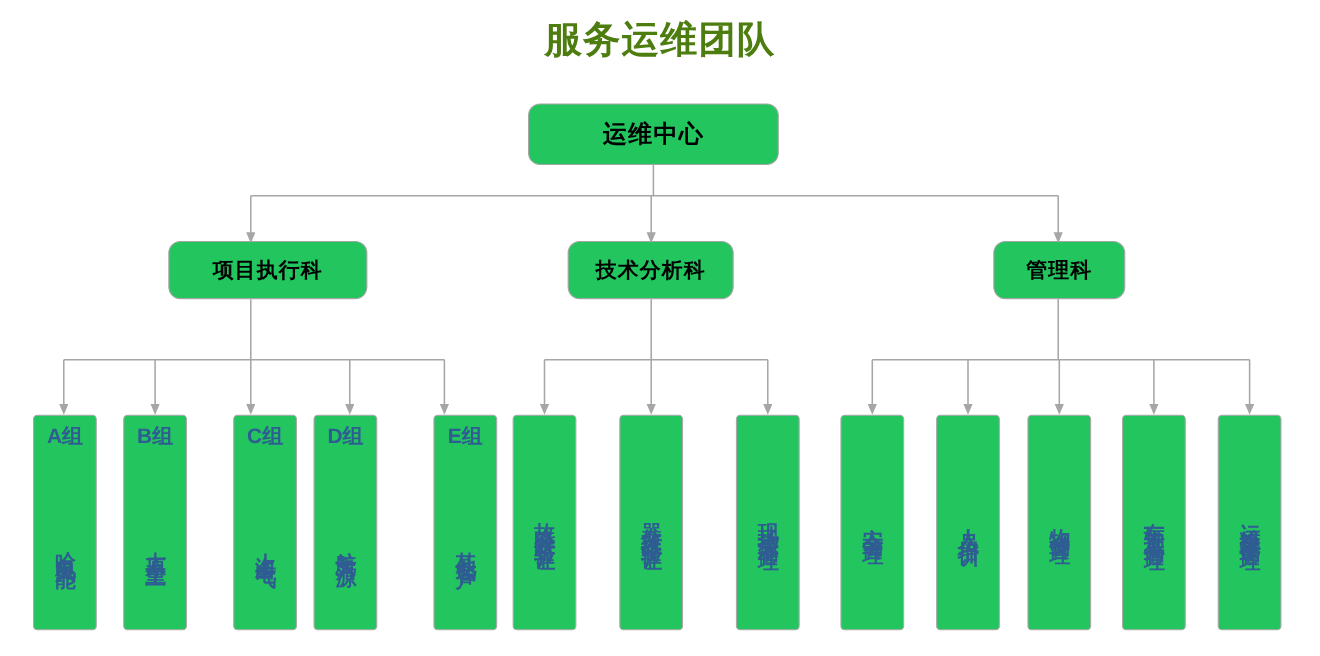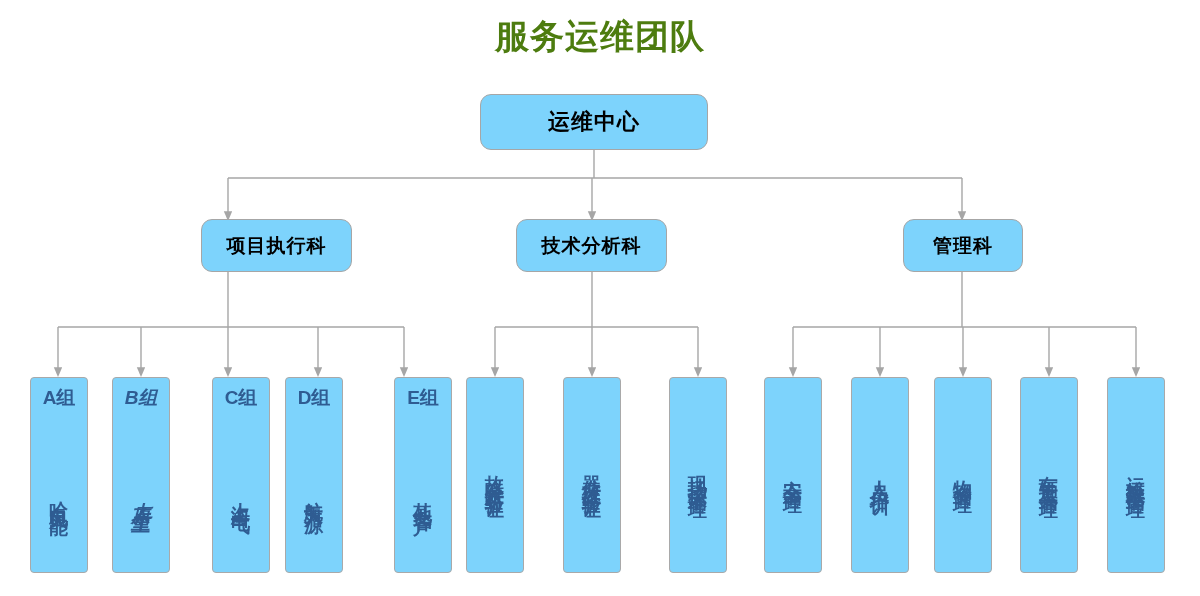--- a/index.html
+++ b/index.html
@@ -42,21 +42,21 @@
     font-weight: bold;
     color: #4d7c0f;
     letter-spacing: 1px;
     line-height: 44px;
   }
 
   
   .node {
     position: absolute;
     box-sizing: border-box;
-    background: #7dd3fc;
+    background: #22c55e;
     border: 1.4px solid #a6a6a6;
     border-radius: 9px;
     display: flex;
     align-items: center;
     justify-content: center;
   }
 
   .node.root,
   .node.dept {
     border-radius: 11px;
@@ -68,21 +68,21 @@
     text-align: center;
     white-space: nowrap;
   }
 
   .node.root { left: 480px; top: 94px; width: 228px; height: 56px; }
   .node.root .node-label { font-size: 22px; letter-spacing: 1px; }
 
   .node.dept { top: 219px; height: 53px; }
   .node.dept .node-label { font-size: 19px; letter-spacing: 1px; }
 
-  #dept-0 { left: 153px; width: 151px; margin-left: 48px; }
+  #dept-0 { left: 153px; width: 181px; }
   #dept-1 { left: 516px; width: 151px; }
   #dept-2 { left: 903px; width: 120px; }
 
   
   .node.leaf {
     top: 377px;
     height: 196px;
     width: 58px;
     border-radius: 4px;
     border-color: #a9a9a9;
@@ -196,21 +196,21 @@
     <span class="node-label">技术分析科</span>
   </div>
 
   <div id="leaf-layer">
       <div class="node leaf has-code" id="leaf-a" style="left: 30px;">
         <div class="leaf-inner">
           <div class="leaf-code">A组</div>
           <div class="leaf-vtext">哈电风能</div>
         </div>
       </div>
-      <div class="node leaf has-code" id="leaf-b" style="left: 112px; font-style: italic;">
+      <div class="node leaf has-code" id="leaf-b" style="left: 112px;">
         <div class="leaf-inner">
           <div class="leaf-code">B组</div>
           <div class="leaf-vtext">太原重工</div>
         </div>
       </div>
       <div class="node leaf has-code" id="leaf-c" style="left: 212px;">
         <div class="leaf-inner">
           <div class="leaf-code">C组</div>
           <div class="leaf-vtext">上海电气</div>
         </div>

